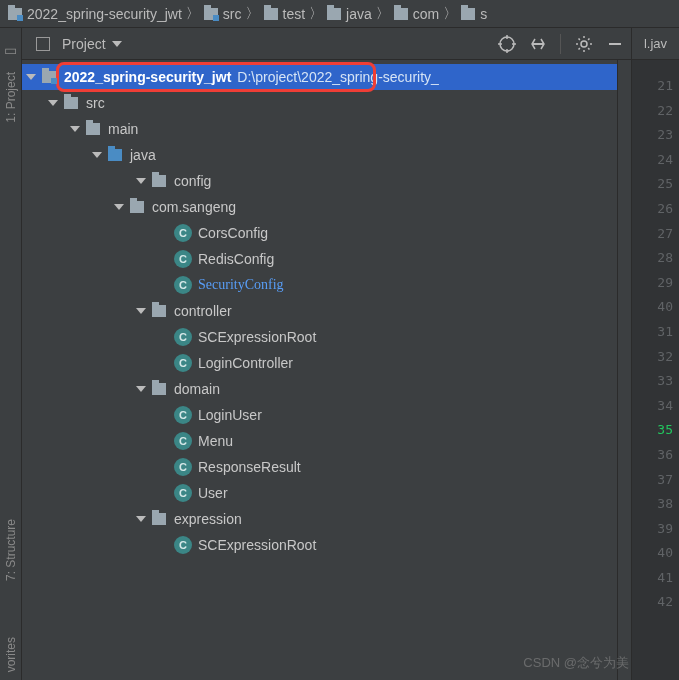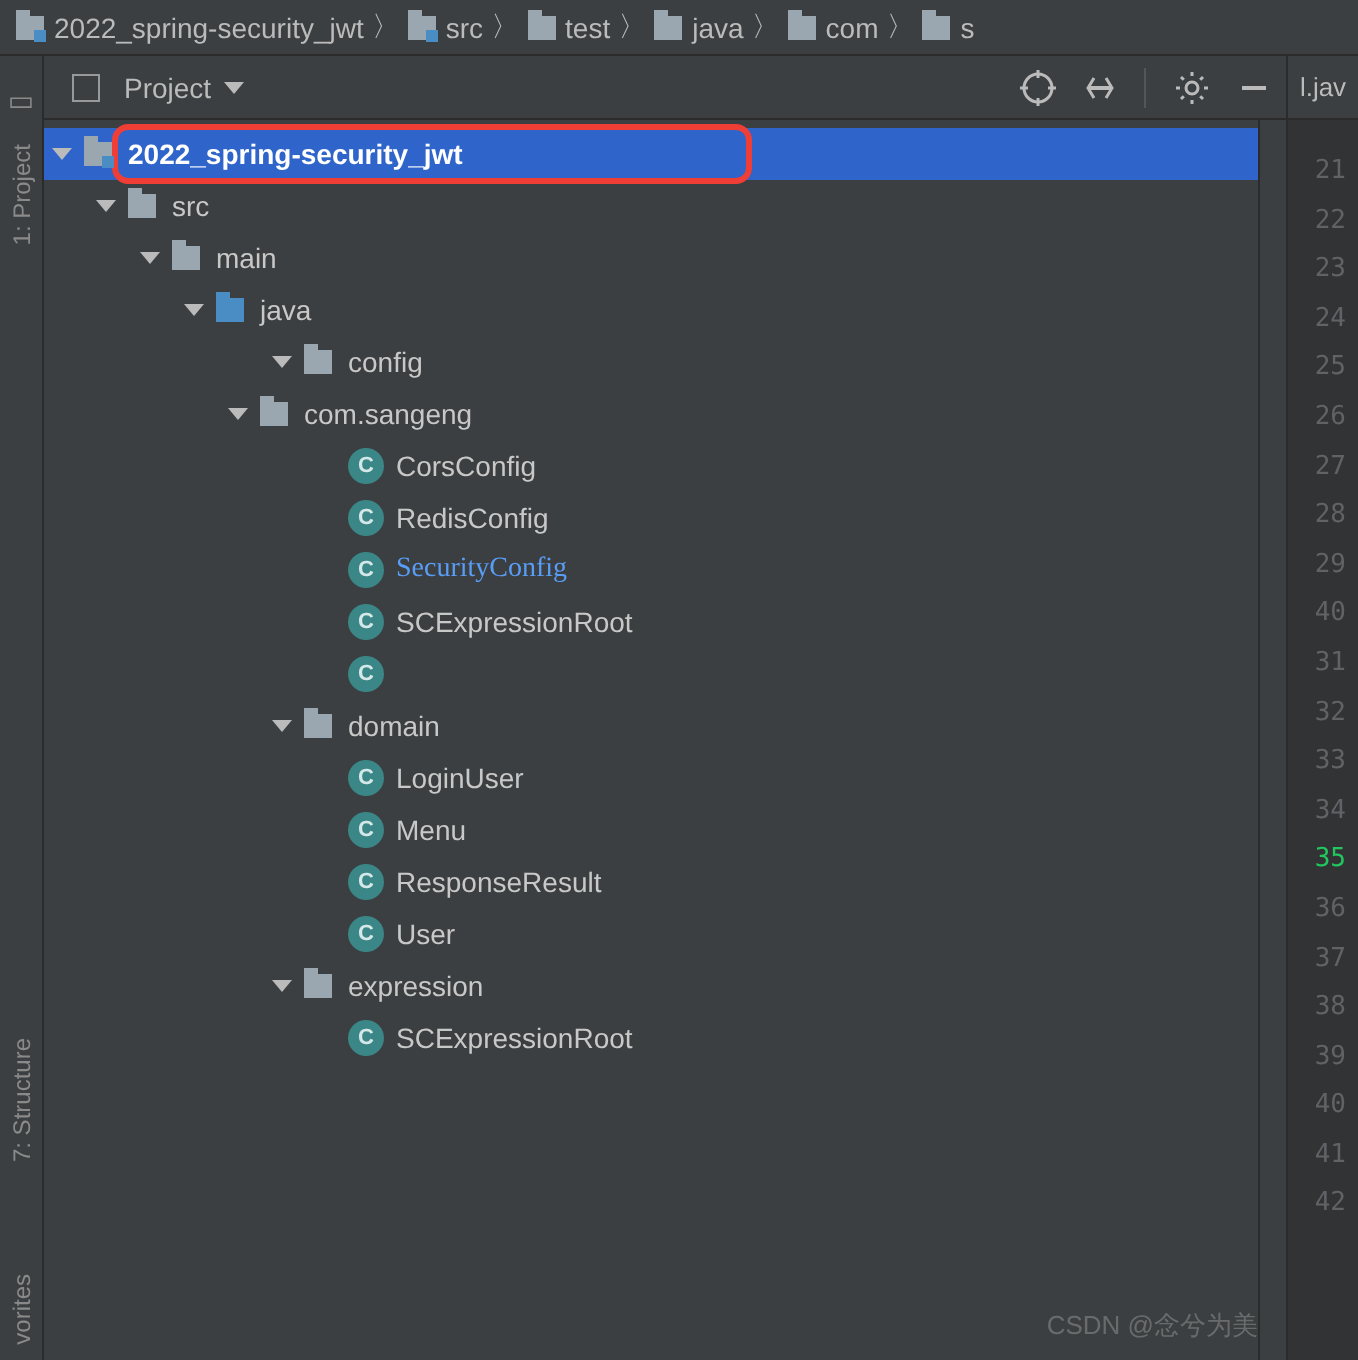--- a/index.html
+++ b/index.html
@@ -143,21 +143,21 @@
     .name { color: #c8c8c8; }
     .name.link { color: #589df6; font-family: Liberation Serif, serif; }
     .path { color: #808080; margin-left: 6px; }
     .highlight-box {
       position: absolute;
       border: 3px solid #ef3e36;
       border-radius: 8px;
       pointer-events: none;
     }
     .right-strip {
-      width: 36px;
+      width: 48px;
       background: #313335;
       border-left: 1px solid #2b2b2b;
       display: flex;
       flex-direction: column;
     }
     .tab-label {
       height: 32px;
       display: flex;
       align-items: center;
       justify-content: center;
@@ -277,20 +277,21 @@
     </div>
 
     <div class="tree-wrap">
       <div class="tree" id="tree" style="position:relative">
         <div class="highlight-box" style="top:2px;left:34px;width:320px;height:30px"></div>
       <div class="row selected">
             <span class="indent" style="width: 0px;"></span>
             <span class="arrow"></span>
             <span class="folder-icon project" style="margin-right: 8px;"></span>
             <span class="name">2022_spring-security_jwt</span>
+            <span class="path">D:\project\2022_spring-security_</span>
           </div>
           <div class="row">
             <span class="indent" style="width: 22px;"></span>
             <span class="arrow"></span>
             <span class="folder-icon" style="margin-right: 8px;"></span>
             <span class="name">src</span>
           </div>
           <div class="row">
             <span class="indent" style="width: 44px;"></span>
             <span class="arrow"></span>
@@ -327,29 +328,36 @@
             <span class="class-icon">C</span>
             <span class="name">RedisConfig</span>
           </div>
           <div class="row">
             <span class="indent" style="width: 132px;"></span>
             <span class="spacer"></span>
             <span class="class-icon">C</span>
             <span class="name link">SecurityConfig</span>
           </div>
           <div class="row">
+            <span class="indent" style="width: 110px;"></span>
+            <span class="arrow"></span>
+            <span class="folder-icon" style="margin-right: 8px;"></span>
+            <span class="name">controller</span>
+          </div>
+          <div class="row">
             <span class="indent" style="width: 132px;"></span>
             <span class="spacer"></span>
             <span class="class-icon">C</span>
             <span class="name">SCExpressionRoot</span>
           </div>
           <div class="row">
             <span class="indent" style="width: 132px;"></span>
             <span class="spacer"></span>
             <span class="class-icon">C</span>
+            <span class="name">LoginController</span>
           </div>
           <div class="row">
             <span class="indent" style="width: 110px;"></span>
             <span class="arrow"></span>
             <span class="folder-icon" style="margin-right: 8px;"></span>
             <span class="name">domain</span>
           </div>
           <div class="row">
             <span class="indent" style="width: 132px;"></span>
             <span class="spacer"></span>

